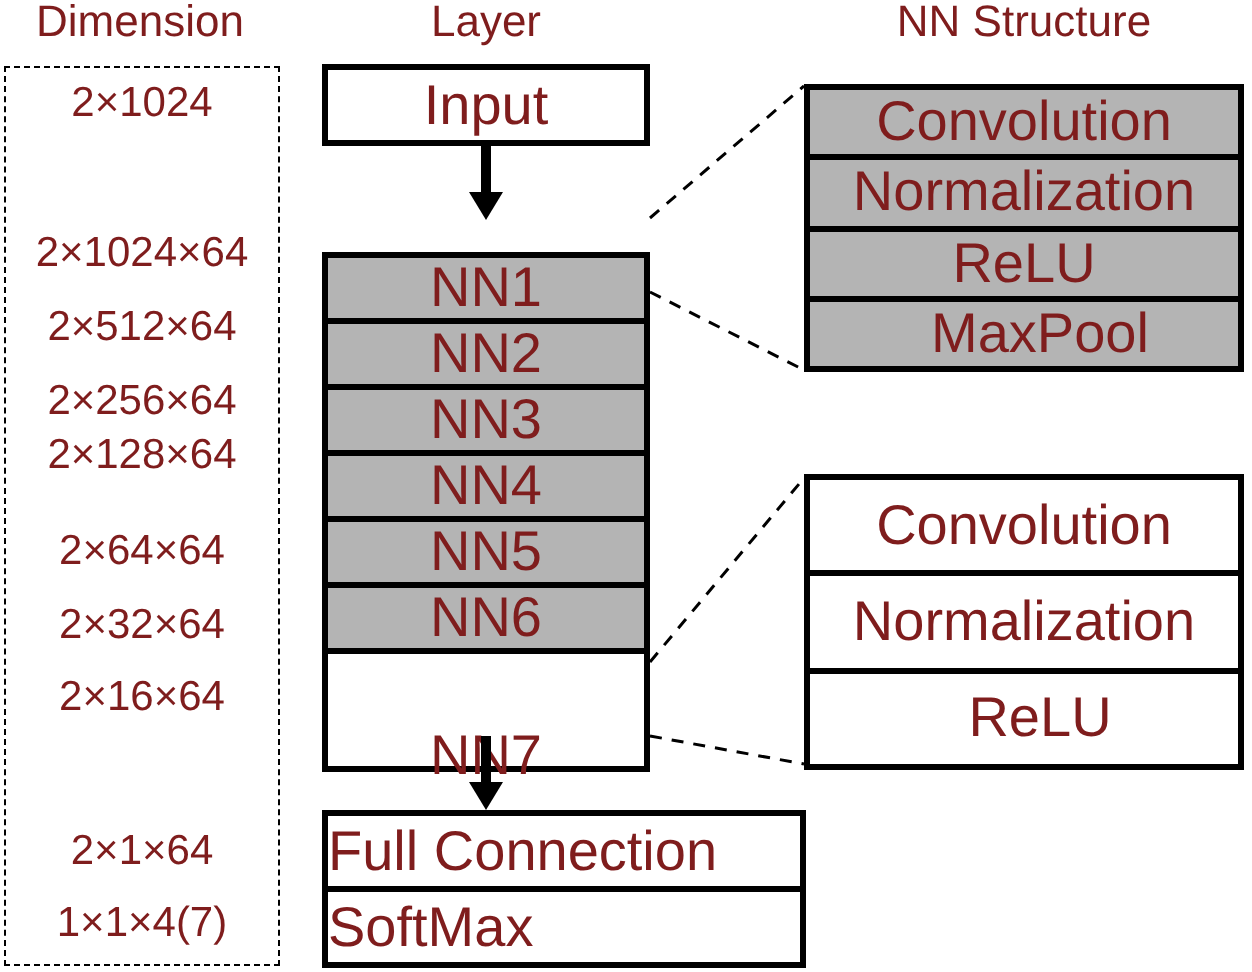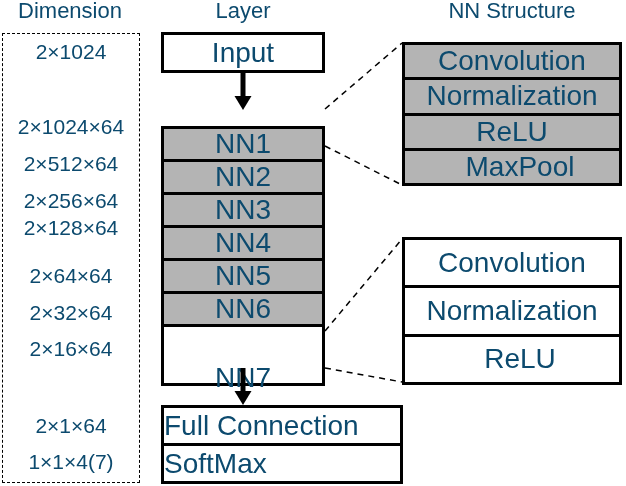--- a/index.html
+++ b/index.html
@@ -1,21 +1,21 @@
 <!DOCTYPE html>
 <html style="--fill-gray: #b4b4b4; --border: #000000; --background: #ffffff;"><head>
 <meta charset="utf-8">
 <style>
   html,body { margin:0; padding:0; background:#ffffff; }
   .canvas {
     position:relative;
     width:626px; height:486px;
     background:var(--background,#ffffff);
     font-family:"Liberation Sans", sans-serif;
-    color:#0c4a6e;
+    color:#7f1d1d;
     overflow:hidden;
   }
   .hdr {
     position:absolute; top:0;
     font-size:22px; line-height:22px;
     text-align:center; white-space:nowrap;
   }
   .hdr-dim   { left:0px;   width:140px; }
   .hdr-layer { left:161px; width:164px; }
   .hdr-nn    { left:402px; width:220px; }

